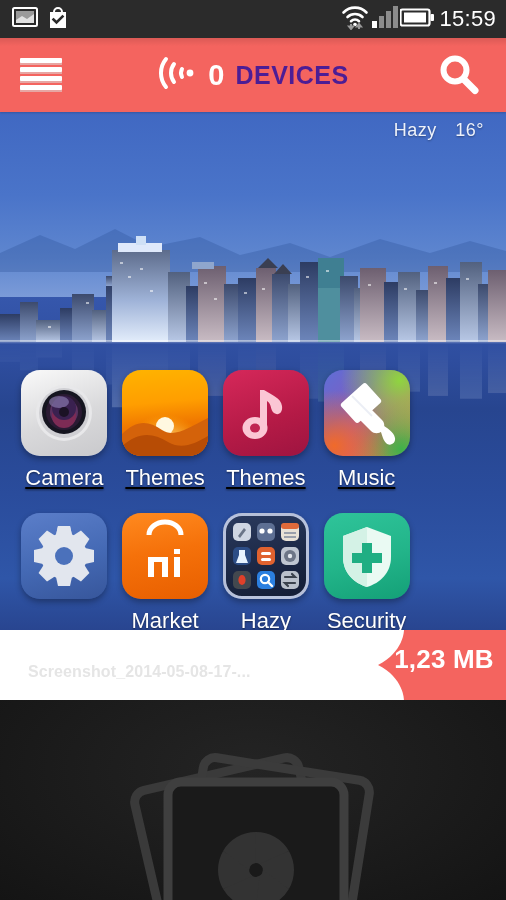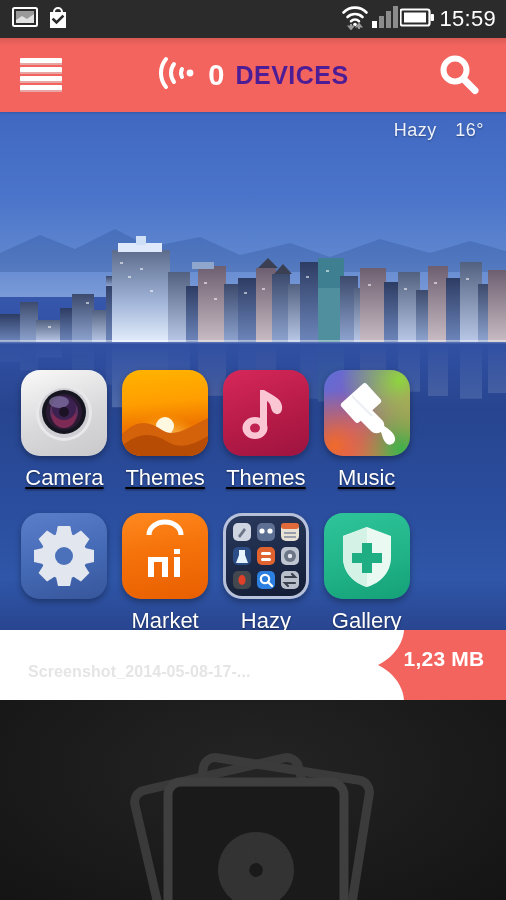--- a/index.html
+++ b/index.html
@@ -88,21 +88,21 @@
   .ic-security { background:linear-gradient(165deg,#2fc49a,#22b489 55%,#14a077); }
 
   
   .filebar { position:absolute; left:0; top:630px; width:506px; height:70px; z-index:20; }
   .filebar-white { position:absolute; left:0; top:0; width:506px; height:70px; background:#fff; }
   .filename { position:absolute; left:28px; top:0; height:84px; display:flex; align-items:center;
     color:#e5e5e5; font-size:16px; font-weight:bold; letter-spacing:.1px; }
   .size-banner { position:absolute; right:0; top:0; width:130px; height:70px; }
   .size-text { position:absolute; right:0; top:0; width:124px; height:58px;
     display:flex; align-items:center; justify-content:center;
-    color:#fff; font-size:21px; font-weight:bold; letter-spacing:.2px; }
+    color:#fff; font-size:26px; font-weight:bold; letter-spacing:.2px; }
 
   
   .bottom { position:absolute; left:0; top:700px; width:506px; height:200px;
     background:radial-gradient(ellipse at 50% 35%, #242424 0%, #1d1d1d 45%, #141414 100%); overflow:hidden; }
   .watermark { position:absolute; left:50%; top:20px; transform:translateX(-50%); opacity:1; }
 </style>
 </head>
 <body>
 
 <div id="phone">
@@ -465,21 +465,21 @@
         </div>
 
         <div class="app">
           <div class="app-icon ic-security">
             <svg width="86" height="86" viewBox="0 0 86 86">
               <path d="M43 14 L67 23 L67 44 C67 60 56 70 43 74 C30 70 19 60 19 44 L19 23 Z" fill="#eafaf3"></path>
               <path d="M43 14 L43 74 C30 70 19 60 19 44 L19 23 Z" fill="#d4f2e6"></path>
               <path d="M38 30 h10 v10 h10 v10 h-10 v10 h-10 v-10 h-10 v-10 h10 z" fill="#1fae83"></path>
             </svg>
           </div>
-          <div class="app-label">Gallery</div>
+          <div class="app-label">Security</div>
         </div>
 
       </div>
     </div>
   </div>
 
   <div class="filebar">
     <div class="filebar-white"></div>
     <div class="filename">Screenshot_2014-05-08-17-...</div>
     <div class="size-banner">

